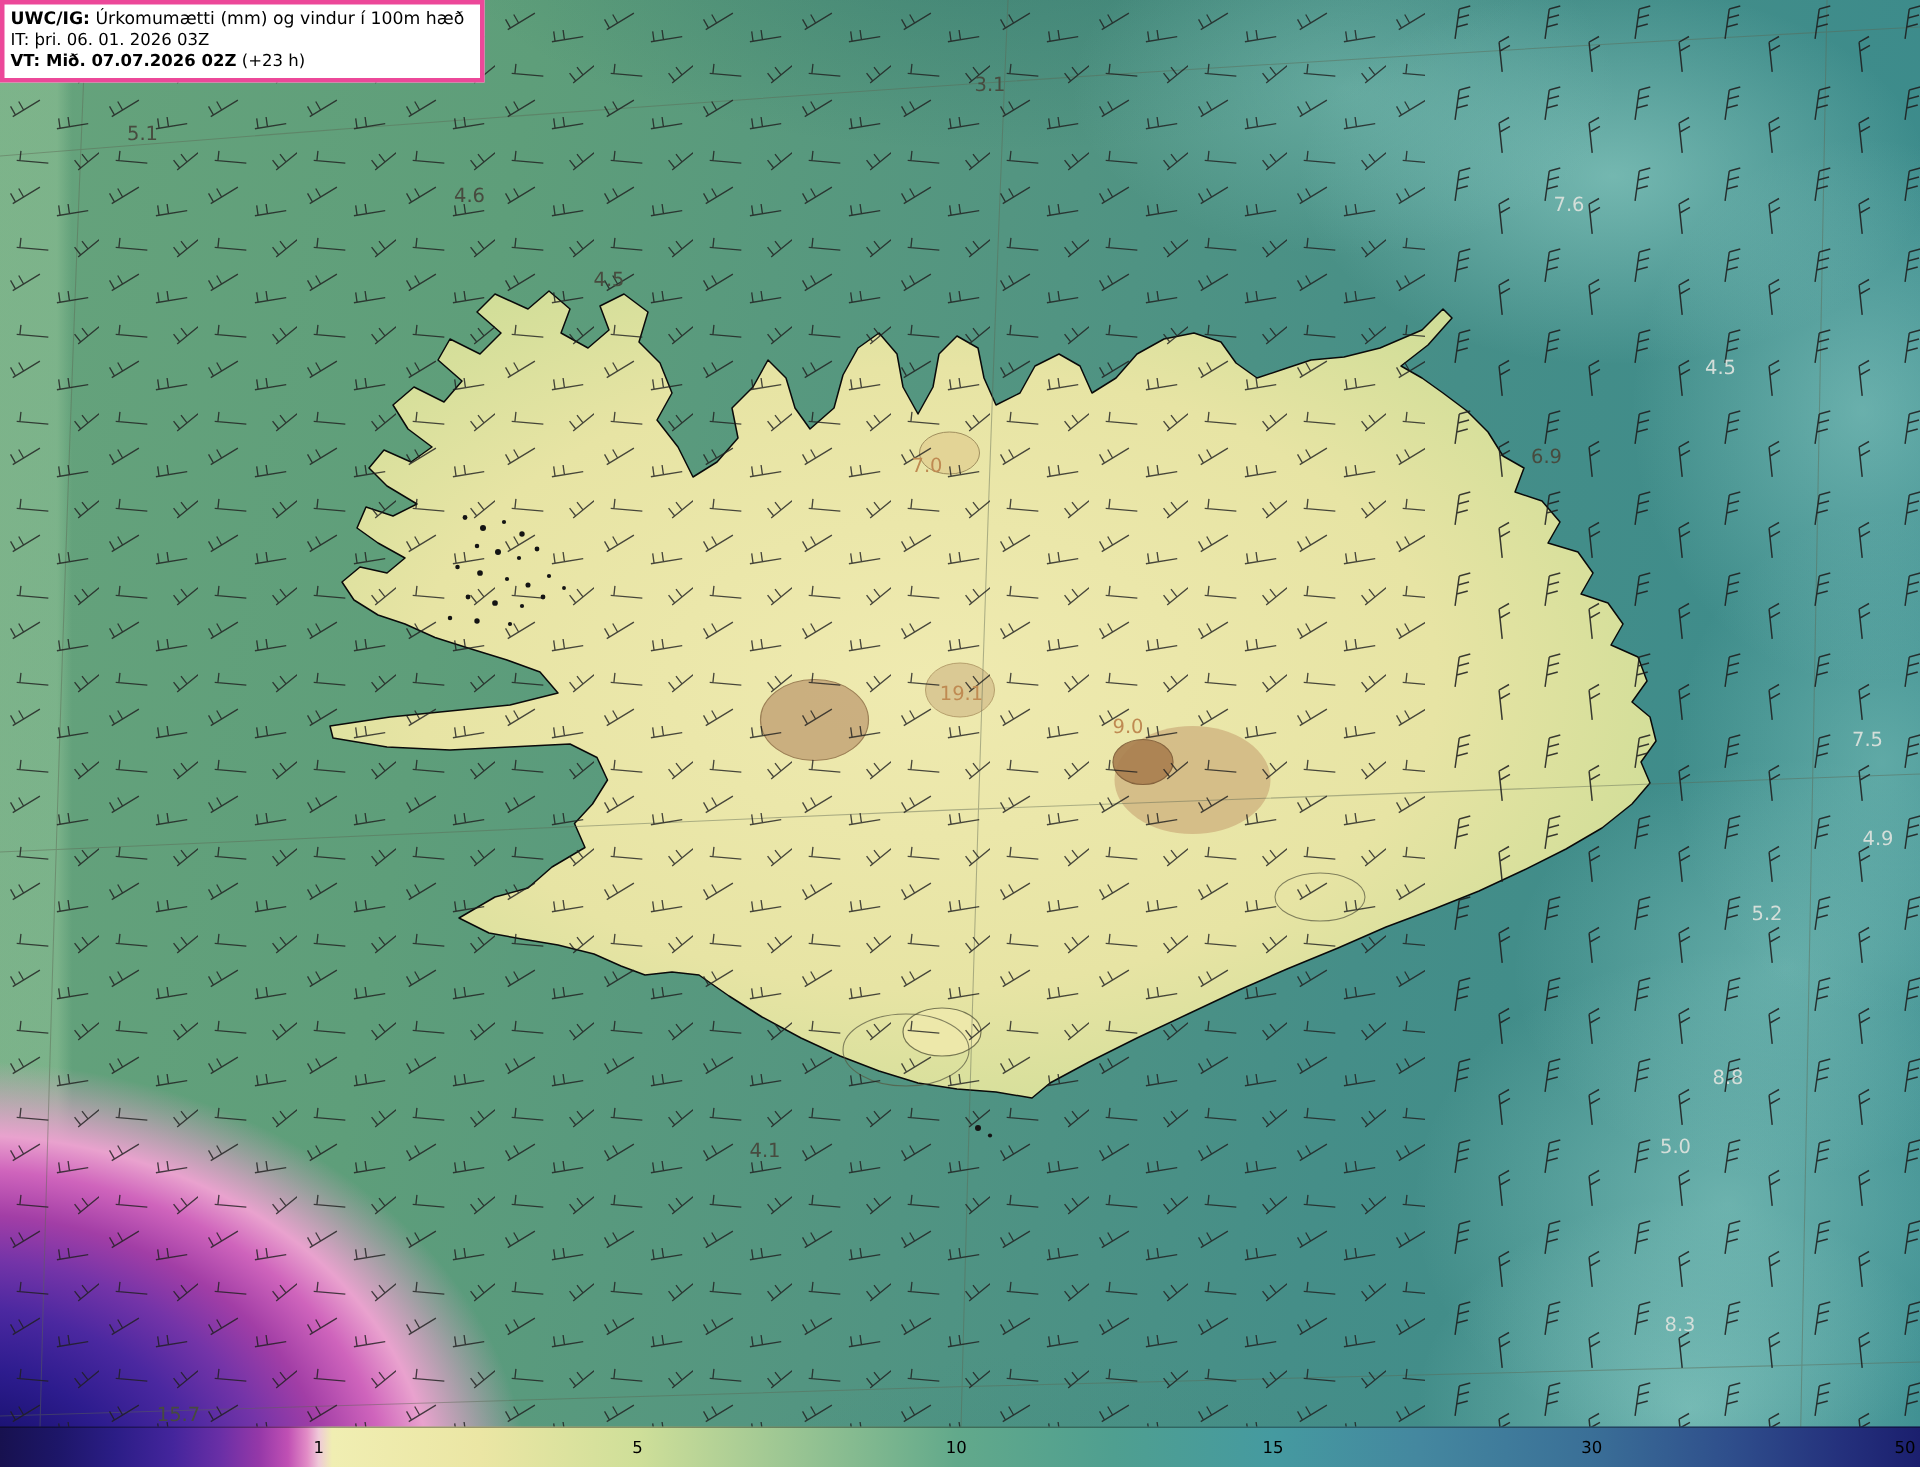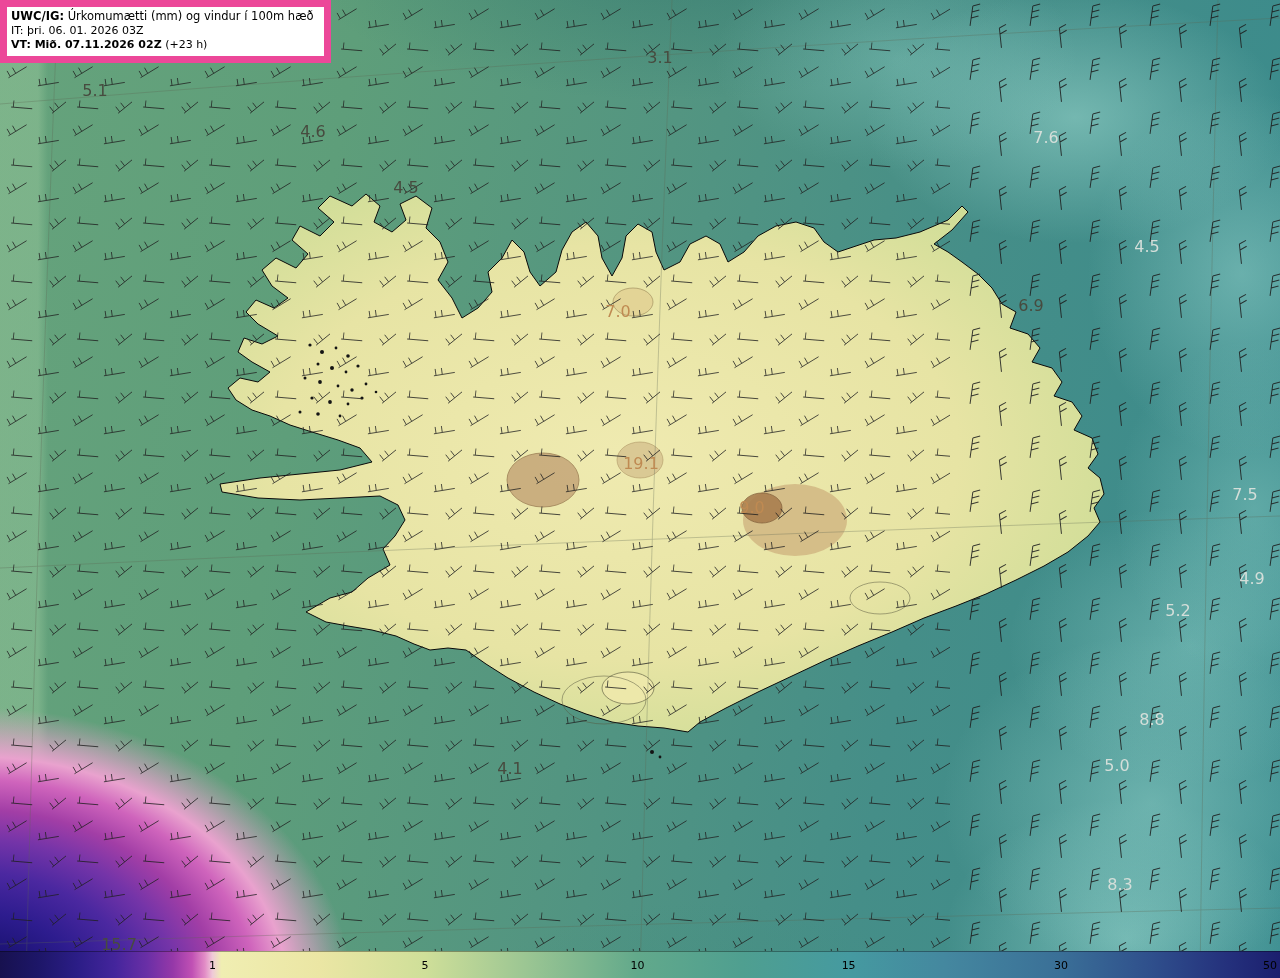--- a/index.html
+++ b/index.html
@@ -16,26 +16,26 @@
       radial-gradient(260px 200px at 93% 66%, rgba(160,222,212,.4), rgba(160,222,212,0) 70%),
       radial-gradient(300px 240px at 90% 82%, rgba(165,225,215,.45), rgba(165,225,215,0) 70%),
       radial-gradient(260px 200px at 88% 96%, rgba(165,225,215,.5), rgba(165,225,215,0) 70%),
       radial-gradient(500px 200px at 52% -5%, rgba(25,95,95,.35), rgba(25,95,95,0) 75%),
       radial-gradient(420px 300px at 55% 115%, rgba(60,140,120,.45), rgba(60,140,120,0) 75%),
       linear-gradient(90deg, rgba(160,205,160,.4) 0px, rgba(160,205,160,.4) 38px, rgba(0,0,0,0) 48px),
       linear-gradient(100deg, #66a37c 0%, #5e9e7a 25%, #539581 48%, #458e88 70%, #388a8d 100%);}
   svg.mapsvg{position:absolute;inset:0;z-index:1;}
   
   .labels{position:absolute;inset:0;z-index:2;pointer-events:none;}
-  .vlabel{position:absolute;font-size:16px;transform:translate(-50%,-50%);white-space:nowrap;}
+  .vlabel{position:absolute;font-size:13px;transform:translate(-50%,-50%);white-space:nowrap;}
   .tone-dark{color:#474b3f;}
   .tone-light{color:#d4ded9;}
   .tone-tan{color:#bf8a52;}
   
-  .hdr{position:absolute;top:0;left:0;z-index:5;background:#ffffff;border:7px solid #ec4899;
+  .hdr{position:absolute;top:0;left:0;z-index:5;background:#ffffff;border:3px solid #ec4899;
        padding:2px 10px 3px 4px;line-height:1.3;font-size:11px;color:#000;}
   .hdr .l1{font-size:11.5px;}
   
   .colorbar{position:absolute;left:0;bottom:0;width:100%;height:26px;z-index:4;
     border-top:1px solid rgba(0,0,0,.35);
     background:linear-gradient(90deg,
       #17114f 0%, #1d1668 3%, #2b1d86 6%, #44259c 9%, #6a2fa6 11.5%, #9538a8 13.5%,
       #c050b4 15%, #e28cc6 16%, #efc9d8 16.6%, #f0eeb2 17.3%, #ebe6a4 25%,
       #cfdf99 33.2%, #9cc693 41%, #62a98b 49.8%, #4f9f90 58%, #459aa0 66.3%,
       #44879f 74%, #3a6f97 82.9%, #2f4f8c 90%, #24307c 96%, #1b1f6e 100%);}
@@ -153,38 +153,38 @@
   <div class="labels">
     <span class="vlabel tone-dark" style="left:95px;top:90px">5.1</span>
     <span class="vlabel tone-dark" style="left:313px;top:131px">4.6</span>
     <span class="vlabel tone-dark" style="left:406px;top:187px">4.5</span>
     <span class="vlabel tone-dark" style="left:660px;top:57px">3.1</span>
     <span class="vlabel tone-light" style="left:1046px;top:137px">7.6</span>
     <span class="vlabel tone-light" style="left:1147px;top:246px">4.5</span>
     <span class="vlabel tone-dark" style="left:1031px;top:305px">6.9</span>
     <span class="vlabel tone-tan" style="left:618px;top:311px">7.0</span>
     <span class="vlabel tone-tan" style="left:641px;top:463px">19.1</span>
-    <span class="vlabel tone-tan" style="left:752px;top:507px">9.0</span>
+    <span class="vlabel tone-tan" style="left:752px;top:485px">9.0</span>
     <span class="vlabel tone-light" style="left:1245px;top:494px">7.5</span>
-    <span class="vlabel tone-light" style="left:1252px;top:578px">4.9</span>
+    <span class="vlabel tone-light" style="left:1252px;top:560px">4.9</span>
     <span class="vlabel tone-light" style="left:1178px;top:610px">5.2</span>
     <span class="vlabel tone-light" style="left:1152px;top:719px">8.8</span>
     <span class="vlabel tone-dark" style="left:510px;top:768px">4.1</span>
     <span class="vlabel tone-light" style="left:1117px;top:765px">5.0</span>
     <span class="vlabel tone-light" style="left:1120px;top:884px">8.3</span>
     <span class="vlabel tone-dark" style="left:119px;top:944px">15.7</span>
   </div>
 
   <div class="hdr">
     <div class="l1">
       <b>UWC/IG:</b><span> Úrkomumætti (mm) og vindur í 100m hæð</span>
     </div>
     <div class="l2">IT: þri. 06. 01. 2026 03Z</div>
     <div class="l3">
-      <b>VT: Mið. 07.11.2026 02Z</b><span> (+23 h)</span>
+      <b>VT: Mið. 07.07.2026 02Z</b><span> (+23 h)</span>
     </div>
   </div>
 
   <div class="colorbar">
     <span class="cb-tick" style="left:16.6%">1</span>
     <span class="cb-tick" style="left:33.2%">5</span>
     <span class="cb-tick" style="left:49.8%">10</span>
     <span class="cb-tick" style="left:66.3%">15</span>
     <span class="cb-tick" style="left:82.9%">30</span>
     <span class="cb-tick last">50</span>

